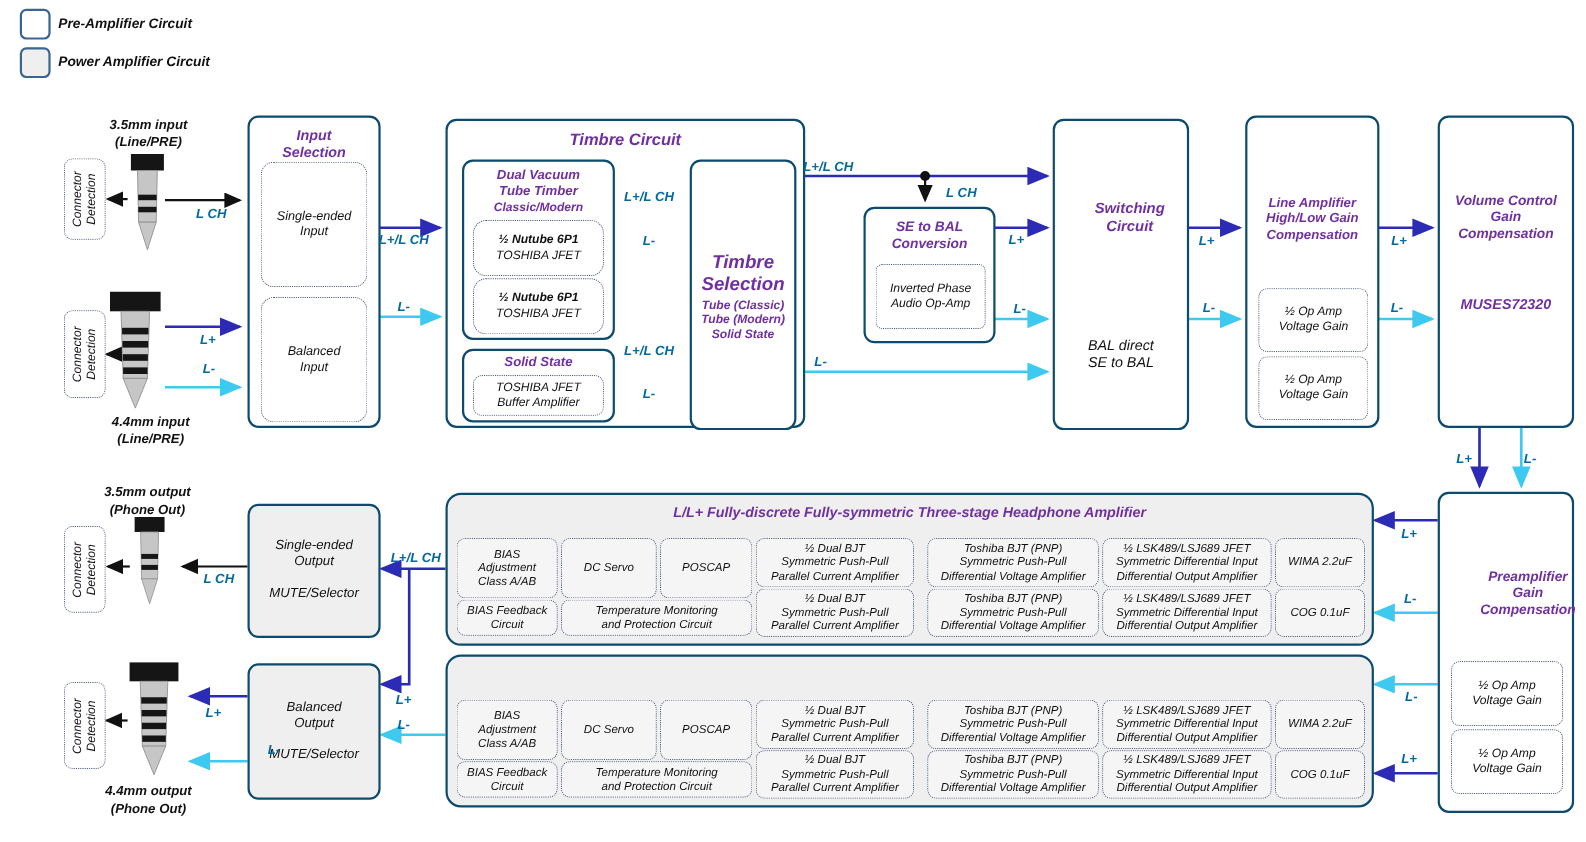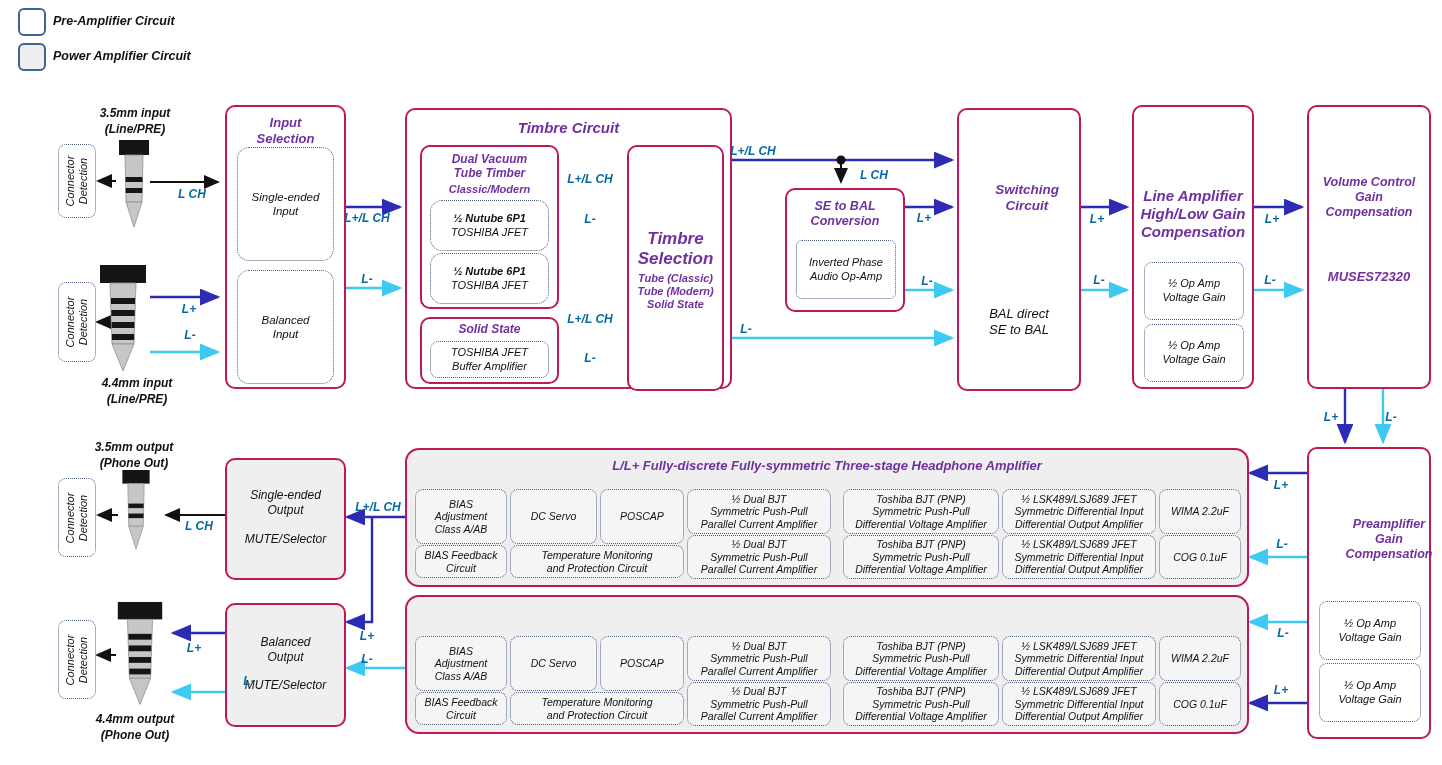--- a/index.html
+++ b/index.html
@@ -1,20 +1,20 @@
 <!DOCTYPE html>
 <html><head>
 <meta charset="utf-8">
 <style>
   html,body{margin:0;padding:0;background:#fff;}
   #canvas{position:relative;width:1442px;height:765px;background:#fff;overflow:hidden;
           font-family:"Liberation Sans","DejaVu Sans",sans-serif;color:#111;font-style:italic;}
   .abs{position:absolute;}
   svg.wires{position:absolute;left:0;top:0;z-index:1;}
-  .box{position:absolute;border:2px solid #be185d;border-radius:10px;background:#fff;z-index:2;}
+  .box{position:absolute;border:2px solid #0c4a6e;border-radius:10px;background:#fff;z-index:2;}
   .gray{background:#EFEFEF;}
   .title{position:absolute;left:0;width:100%;text-align:center;color:#7030A0;font-weight:bold;
          white-space:pre-line;line-height:1.2;z-index:3;}
   .btext{position:absolute;left:0;width:100%;text-align:center;font-size:12px;white-space:pre-line;
          line-height:1.25;z-index:3;}
   .dotted{position:absolute;border:1.5px dotted #4D5C80;border-radius:12px;background:#fff;
           display:flex;flex-direction:column;align-items:center;justify-content:center;text-align:center;
           white-space:pre-line;font-size:11.5px;line-height:1.25;z-index:3;}
   .cell{position:absolute;border:1.2px dotted #4D5C80;border-radius:8px;background:#F5F5F5;
         display:flex;align-items:center;justify-content:center;text-align:center;
@@ -201,21 +201,21 @@
   </div>
 
   <div class="box" style="left:957px;top:108px;width:120px;height:279px;">
     <div class="title" style="top:72px;font-size:13.5px;padding-left:8px;">Switching
 Circuit</div>
     <div class="btext" style="top:196px;font-size:13px;">BAL direct
 SE to BAL</div>
   </div>
 
   <div class="box" style="left:1132px;top:105px;width:118px;height:280px;">
-    <div class="title" style="top:80px;font-size:15px;">Line Amplifier
+    <div class="title" style="top:70px;font-size:12px;">Line Amplifier
 High/Low Gain
 Compensation</div>
     <div class="dotted" style="left:10px;top:155px;width:98px;height:56px;border-radius:8px;font-size:11px;">½ Op Amp
 Voltage Gain</div>
     <div class="dotted" style="left:10px;top:217px;width:98px;height:56px;border-radius:8px;font-size:11px;">½ Op Amp
 Voltage Gain</div>
   </div>
 
   <div class="box" style="left:1307px;top:105px;width:120px;height:280px;">
     <div class="title" style="top:68px;font-size:12.5px;">Volume Control

